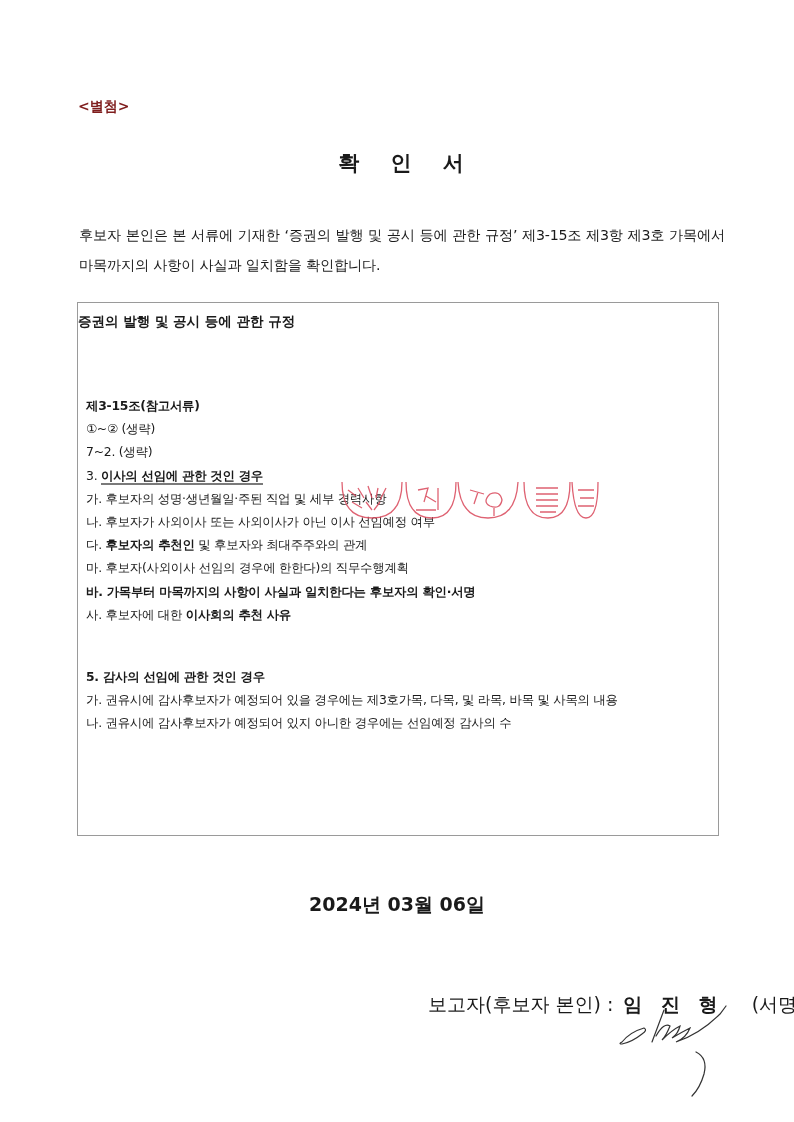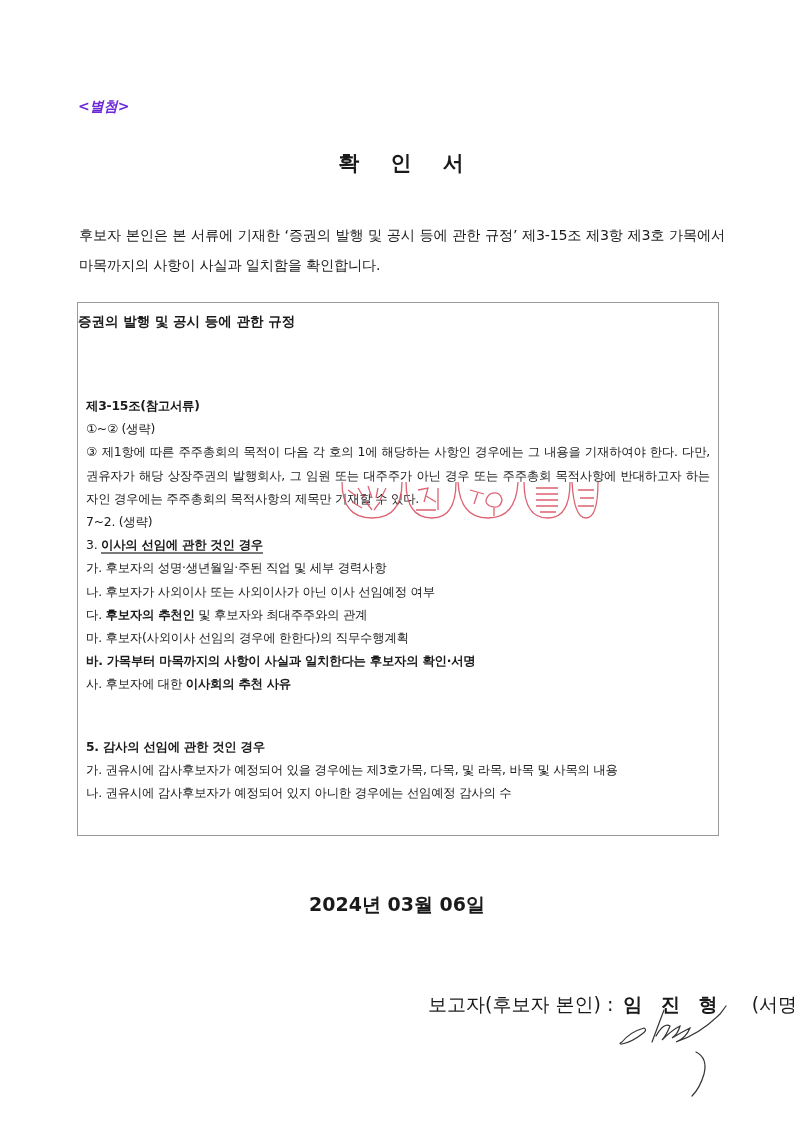--- a/index.html
+++ b/index.html
@@ -3,21 +3,21 @@
 <meta charset="utf-8">
 <style>
   html, body { margin: 0; padding: 0; background: #ffffff; }
   body {
     width: 794px; height: 1122px; position: relative; overflow: hidden;
     font-family: "DejaVu Sans", "Liberation Sans", sans-serif;
     color: #1a1a1a;
   }
   .attach-label {
     position: absolute; left: 78px; top: 98px;
-    font-size: 14px; font-weight: bold; color: #6d28d9; font-style: italic;
+    font-size: 14px; font-weight: bold; color: #7f1d1d;
   }
   .doc-title {
     position: absolute; left: 0; width: 794px; top: 149px;
     text-align: center; font-size: 21px; font-weight: bold; letter-spacing: 12px;
     padding-left: 20px; box-sizing: border-box;
   }
   .intro {
     position: absolute; left: 79px; top: 220px; width: 646px;
     font-size: 14.2px; line-height: 30px; text-align: justify; letter-spacing: -0.2px;
   }
@@ -59,21 +59,20 @@
 
 <div class="doc-title">확 인 서</div>
 
 <div class="intro">후보자 본인은 본 서류에 기재한 ‘증권의 발행 및 공시 등에 관한 규정’ 제3-15조 제3항 제3호 가목에서 마목까지의 사항이 사실과 일치함을 확인합니다.</div>
 
 <div class="reg-box">
   <div class="reg-title">증권의 발행 및 공시 등에 관한 규정</div>
   <div class="reg-body">
     <div class="ln b">제3-15조(참고서류)</div>
     <div class="ln">①~② (생략)</div>
-    <div class="para">③ 제1항에 따른 주주총회의 목적이 다음 각 호의 1에 해당하는 사항인 경우에는 그 내용을 기재하여야 한다. 다만, 권유자가 해당 상장주권의 발행회사, 그 임원 또는 대주주가 아닌 경우 또는 주주총회 목적사항에 반대하고자 하는 자인 경우에는 주주총회의 목적사항의 제목만 기재할 수 있다.</div>
     <div class="ln">7~2. (생략)</div>
     <div class="ln"><span>3. </span><span class="ul">이사의 선임에 관한 것인 경우</span></div>
     <div class="ln">가. 후보자의 성명·생년월일·주된 직업 및 세부 경력사항</div>
     <div class="ln">나. 후보자가 사외이사 또는 사외이사가 아닌 이사 선임예정 여부</div>
     <div class="ln"><span>다. </span><span class="b">후보자의 추천인</span><span> 및 후보자와 최대주주와의 관계</span></div>
     <div class="ln">마. 후보자(사외이사 선임의 경우에 한한다)의 직무수행계획</div>
     <div class="ln"><span class="b">바. </span><span class="b">가목부터 마목까지의 사항이 사실과 일치한다는 후보자의 확인·서명</span></div>
     <div class="ln"><span>사. 후보자에 대한 </span><span class="b">이사회의 추천 사유</span></div>
     <div class="ln b">5. 감사의 선임에 관한 것인 경우</div>
     <div class="ln">가. 권유시에 감사후보자가 예정되어 있을 경우에는 제3호가목, 다목, 및 라목, 바목 및 사목의 내용</div>

